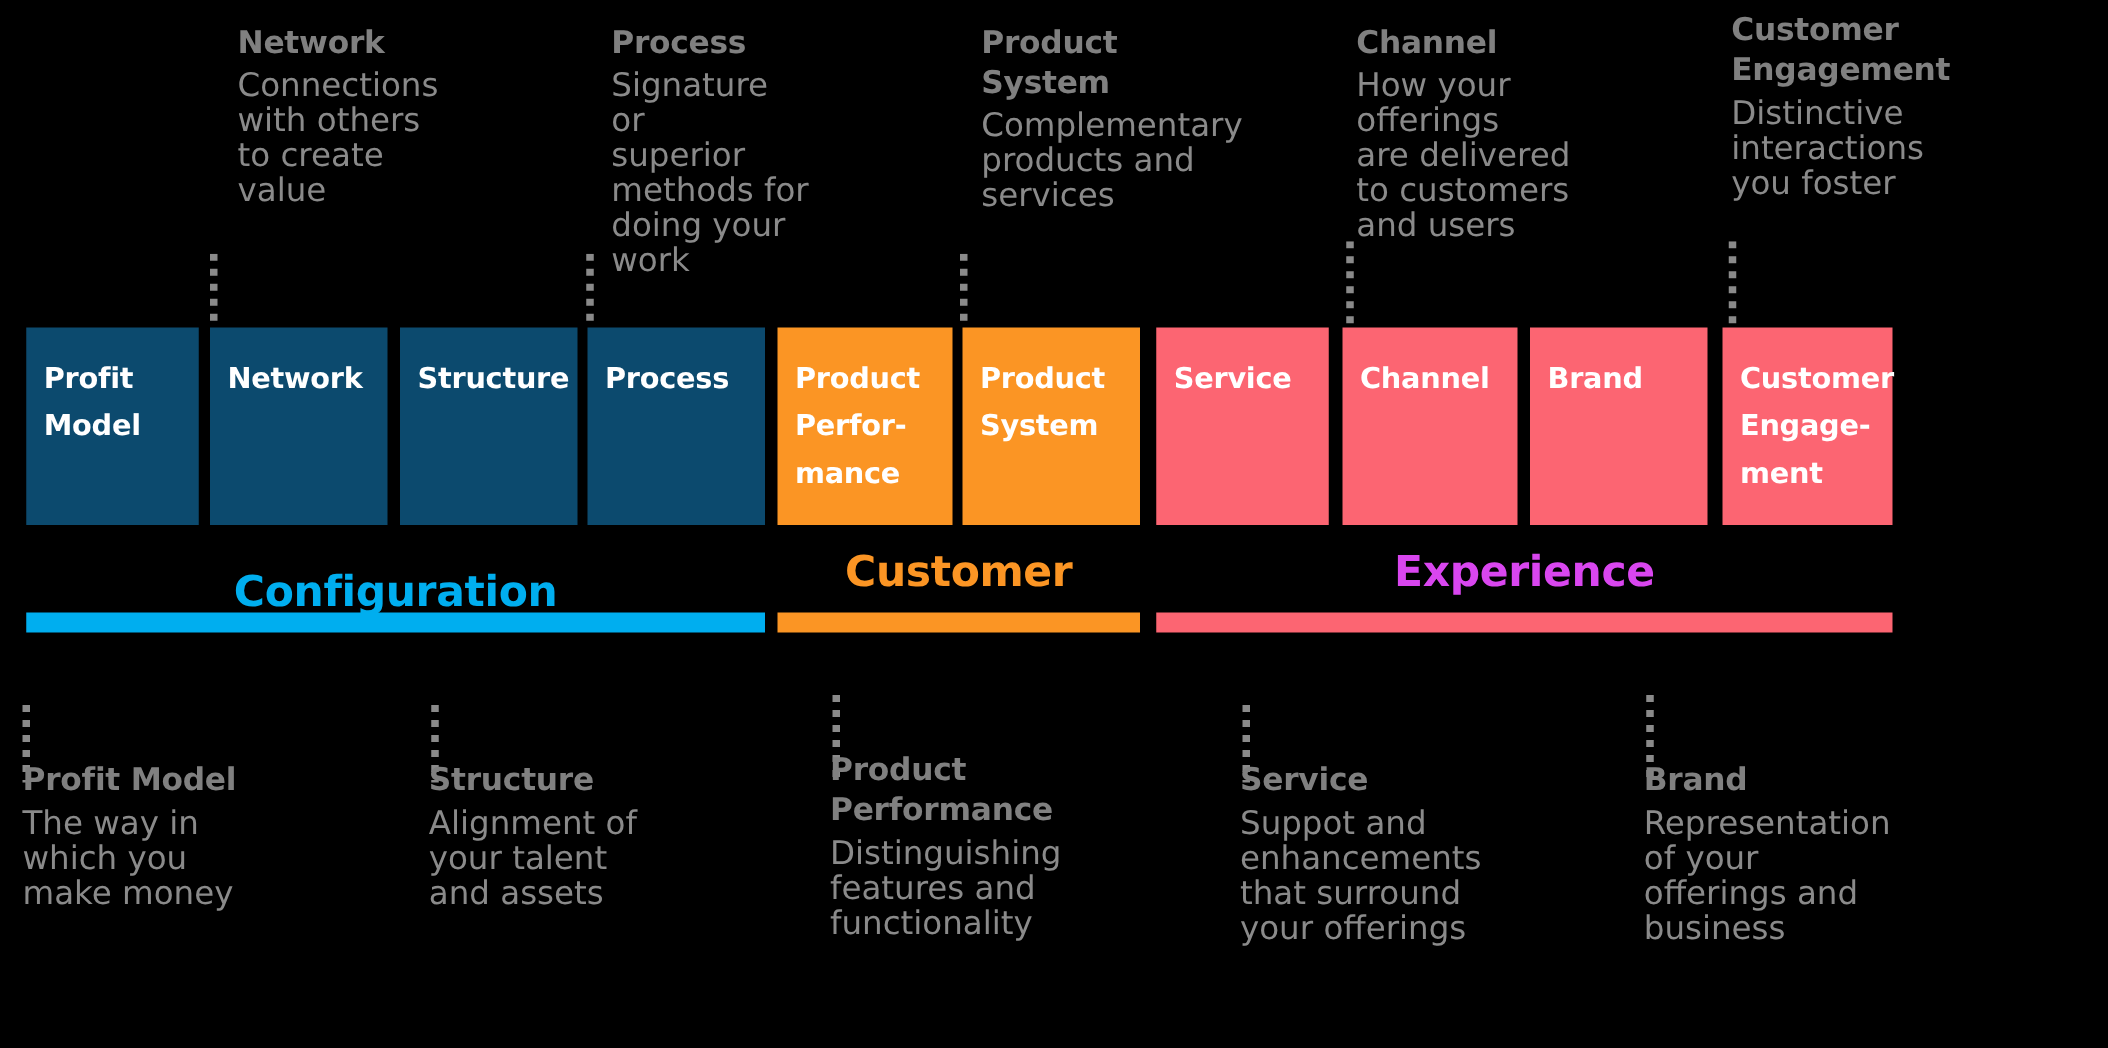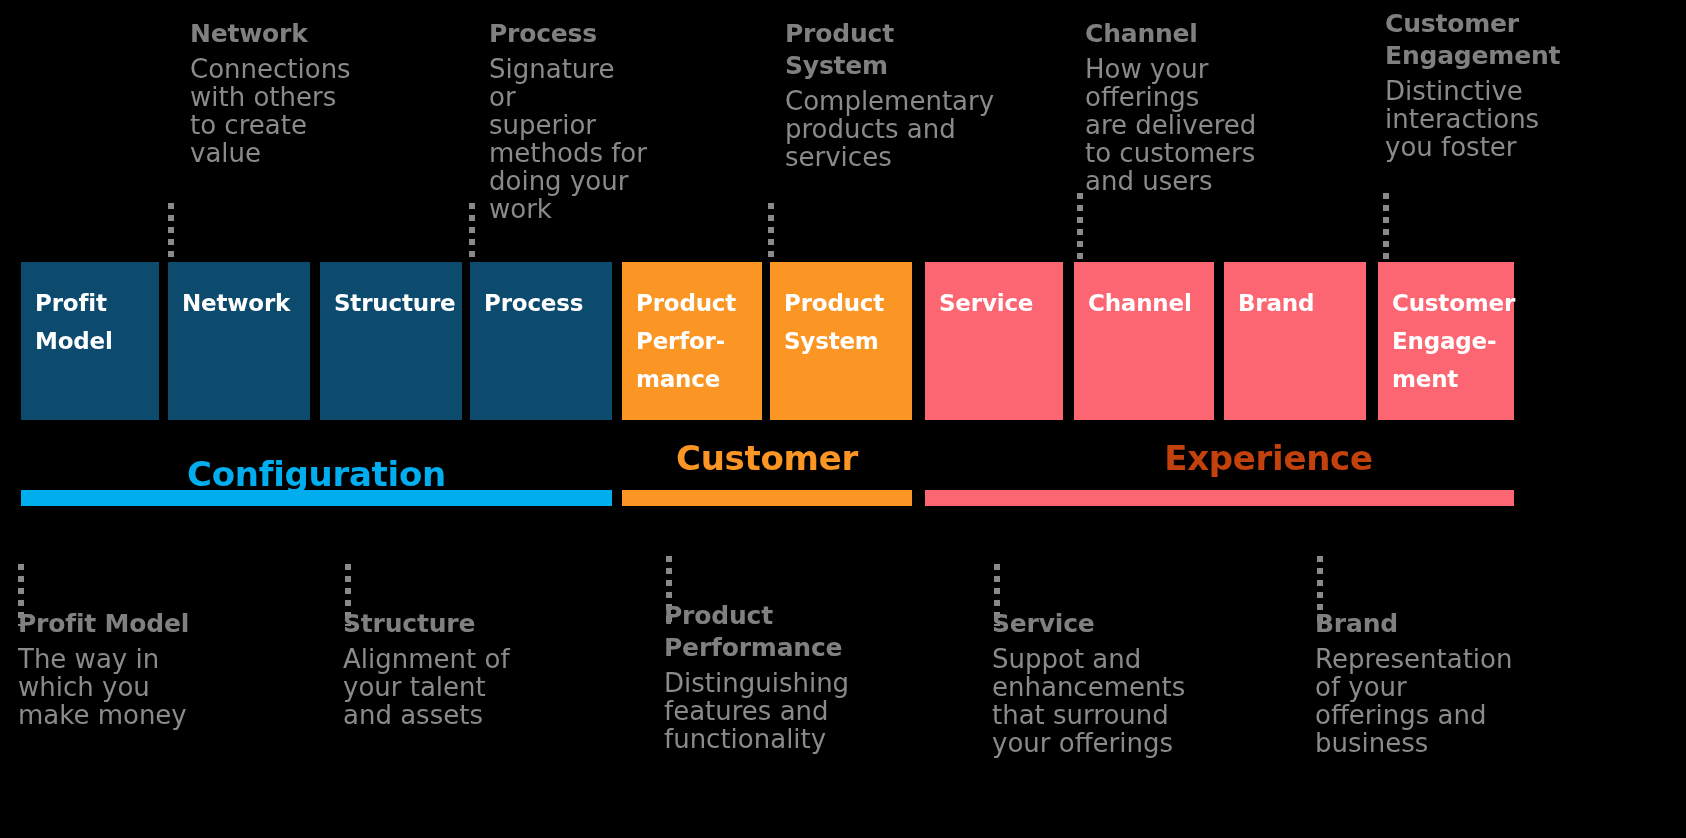--- a/index.html
+++ b/index.html
@@ -172,21 +172,21 @@
 Engage-
 ment</div>
   </div>
 
   <div class="group-name" style="left:21px;width:591px;color:#00AEEF;margin-top:16px;">Configuration</div>
   <div class="group-bar" style="left:21px;width:591px;background:#00AEEF;"></div>
 
   <div class="group-name" style="left:622px;width:290px;color:#FB9524;">Customer</div>
   <div class="group-bar" style="left:622px;width:290px;background:#FB9524;"></div>
 
-  <div class="group-name" style="left:974px;width:589px;color:#c2410c;">Experience</div>
+  <div class="group-name" style="left:925px;width:589px;color:#d946ef;">Experience</div>
   <div class="group-bar" style="left:925px;width:589px;background:#FC6572;"></div>
 
   <div class="dots" style="left:18px;top:564px;height:62px;"></div>
   <div class="dots" style="left:345px;top:564px;height:62px;"></div>
   <div class="dots" style="left:666px;top:556px;height:70px;"></div>
   <div class="dots" style="left:994px;top:564px;height:62px;"></div>
   <div class="dots" style="left:1317px;top:556px;height:70px;"></div>
 
   <div class="callout" style="left:18px;top:608px;width:260px;">
     <div class="c-title">Profit Model</div>

